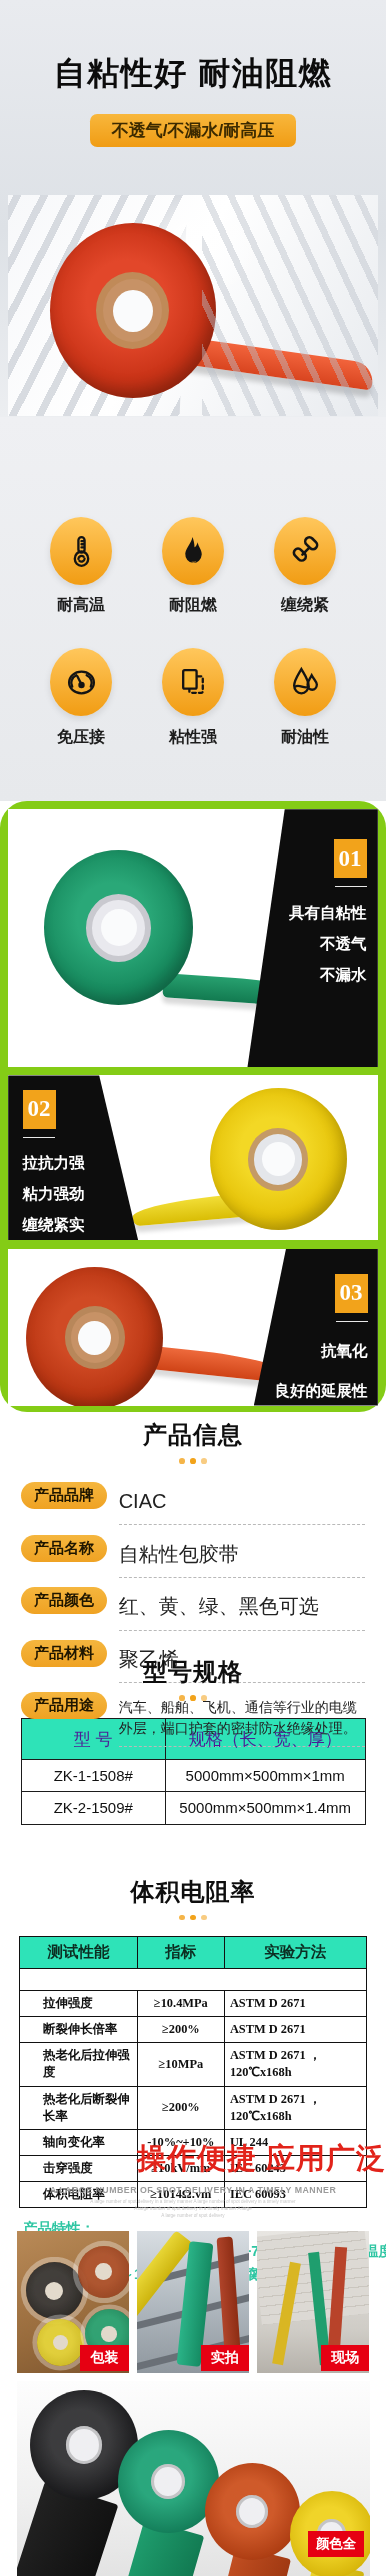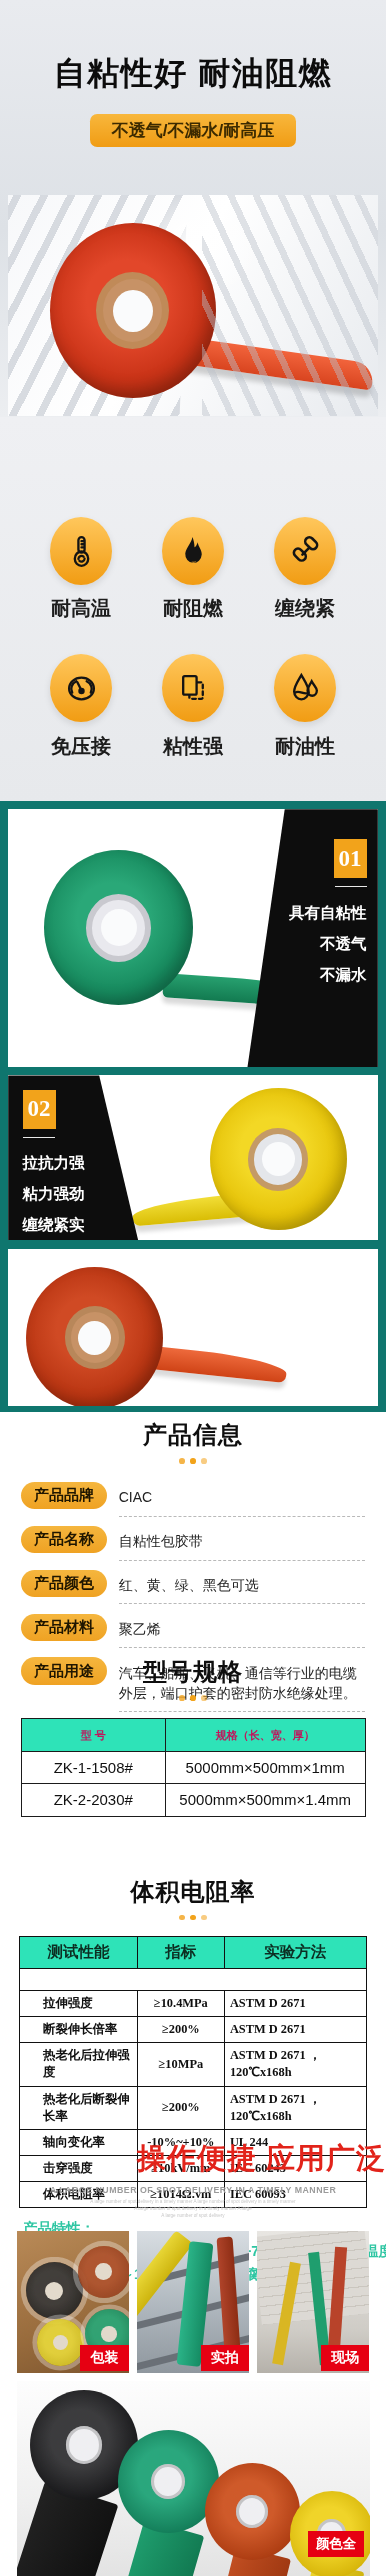--- a/index.html
+++ b/index.html
@@ -27,25 +27,25 @@
   .hero-roll .core { background:radial-gradient(circle at 45% 45%, #d9a66e, #b5805049); border:7.2px solid #c08a58; background:#c79266; }
   .hero-tail { left:170px; top:155px; width:196px; height:27px; background:linear-gradient(180deg,#f2643c,#d8441f); transform:rotate(8deg); border-radius:4.1px 20.6px 5.2px 4.1px; box-shadow:0 7.2px 5.2px rgba(0,0,0,.18); }
 
   
   .sec-features { height:384px; background:linear-gradient(180deg,#eff0f3,#e7e9ec); position:relative; }
   .feat-row { display:flex; justify-content:space-between; padding:0 37px; }
   .feat-row.r1 { padding-top:100px; }
   .feat-row.r2 { padding-top:32px; }
   .feat { width:88px; text-align:center; }
   .feat-circle { width:62px; height:68px; margin:0 auto; border-radius:50%; background:linear-gradient(180deg,#ffc75c 0%,#f19c13 100%); display:flex; align-items:center; justify-content:center; box-shadow:0 3.1px 7.2px rgba(0,0,0,.10); }
-  .feat-label { margin-top:10.3px; font-size:20px; font-weight:700; color:#1d1d1d; }
+  .feat-label { margin-top:10.3px; font-size:16px; font-weight:700; color:#1d1d1d; }
   .feat svg { width:33px; height:33px; }
 
   
-  .sec-cards { height:611px; background:#0f766e; padding:8.2px 8.2px 0; }
+  .sec-cards { height:611px; background:#84cc16; padding:8.2px 8.2px 0;border-radius:27px; }
   .hcard { position:relative; background:#fff; overflow:hidden; margin-bottom:8.2px; }
   .hcard.c1 { height:258px; }
   .hcard.c2 { height:165px; }
   .hcard.c3 { height:157px; }
   .panel { position:absolute; top:0; bottom:0; background:#0d0d0d; color:#fff; }
   .panel .badge { width:33px; height:39px; background:#f2a31b; color:#fff; font-family:"Liberation Serif",serif; font-size:23px; font-weight:700; display:flex; align-items:center; justify-content:center; }
   .panel .rule { width:32px; border-top:1.5px solid #e9e9e9; margin:8.2px 0 9.3px; }
   .panel .pline { font-size:15.5px; font-weight:700; line-height:2.0; white-space:nowrap; }
   .c1 .panel { right:0; width:133px; clip-path:polygon(30% 0, 100% 0, 100% 100%, 2% 100%); padding:30px 11.3px 0 0; text-align:right; }
   .c1 .panel .badge, .c3 .panel .badge { margin-left:auto; }
@@ -67,28 +67,28 @@
   .sec-heading { text-align:center; font-size:24px; font-weight:900; color:#0e0e0e; letter-spacing:1px; }
   .dots { display:flex; justify-content:center; gap:5.2px; margin-top:7.2px; }
   .dots i { width:5.7px; height:5.7px; border-radius:50%; background:#f2a31b; }
   .dots i:nth-child(1){ opacity:.8; } .dots i:nth-child(3){ opacity:.55; }
 
   
   .sec-info { height:219px; padding-top:7.2px; }
   .info-rows { margin:13.4px 20.6px 0; }
   .info-row { display:flex; align-items:flex-start; padding:4.6px 0; }
   .info-pill { flex:0 0 auto; background:linear-gradient(180deg,#f5b63e,#efa223); border-radius:14.4px; padding:4.1px 13.4px; font-size:15px; font-weight:700; color:#1f1600; }
-  .info-val { flex:1; margin-left:11.3px; padding:5.2px 0 8.2px; font-size:14px; color:#222; border-bottom:1px dashed #b9b9b9; line-height:1.45; }
+  .info-val { flex:1; margin-left:11.3px; padding:5.2px 0 8.2px; font-size:20px; color:#222; border-bottom:1px dashed #b9b9b9; line-height:1.45; }
   .info-row:last-child .info-val { font-size:14px; }
 
   
   .sec-specs { height:224px; padding-top:25px; }
   table { border-collapse:collapse; }
   .spec-table { width:345px; margin:17.5px auto 0; border:1.5px solid #1b1b1b; }
-  .spec-table th { background:#2ee3b8; font-size:11px; font-weight:700; color:#be185d; padding:8.2px 3.1px; border:1px solid #1b1b1b; }
+  .spec-table th { background:#2ee3b8; font-size:17px; font-weight:400; color:#4c1d95; padding:8.2px 3.1px; border:1px solid #1b1b1b; }
   .spec-table td { font-size:15px; text-align:center; padding:7.2px 3.1px; border:1px solid #1b1b1b; color:#111; }
   .spec-table .colA { width:42%; }
 
   
   .sec-params { height:281px; padding-top:20.6px; }
   .param-table { width:348px; margin:15.5px auto 0; border:1.5px solid #111; font-family:"Liberation Serif",serif; }
   .param-table th { background:#2ee3b8; font-size:15.5px; font-weight:700; color:#0c2e22; padding:5.2px 2.1px; border:1px solid #111; }
   .param-table td { font-size:12.4px; font-weight:700; padding:4.1px 5.2px; border:1px solid #111; color:#101010; }
   .param-table td.c-name { padding-left:23px; width:34%; }
   .param-table td.c-val { text-align:center; width:25%; }
@@ -254,20 +254,26 @@
         <div class="pline">粘力强劲</div>
         <div class="pline">缠绕紧实</div>
       </div>
     </div>
     <div class="hcard c3">
       <div class="tail red-tail"></div>
       <div class="roll red-roll">
           <div class="core"></div>
           <div class="hole"></div>
         </div>
+      <div class="panel">
+        <div class="badge">03</div>
+        <div class="rule"></div>
+        <div class="pline">抗氧化</div>
+        <div class="pline">良好的延展性</div>
+      </div>
     </div>
   </section>
 
   <section class="sec-info">
     <div class="sec-heading">产品信息</div>
     <div class="dots">
         <i></i>
         <i></i>
         <i></i>
       </div>
@@ -306,21 +312,21 @@
       <tbody>
           <tr>
         <th class="colA">型  号</th>
         <th>规格（长、宽、厚）</th>
       </tr>
       <tr>
         <td>ZK-1-1508#</td>
         <td>5000mm×500mm×1mm</td>
       </tr>
       <tr>
-        <td>ZK-2-2030#</td>
+        <td>ZK-2-1509#</td>
         <td>5000mm×500mm×1.4mm</td>
       </tr>
     </tbody>
       </table>
   </section>
 
   <section class="sec-params">
     <div class="sec-heading">体积电阻率</div>
     <div class="dots">
         <i></i>

